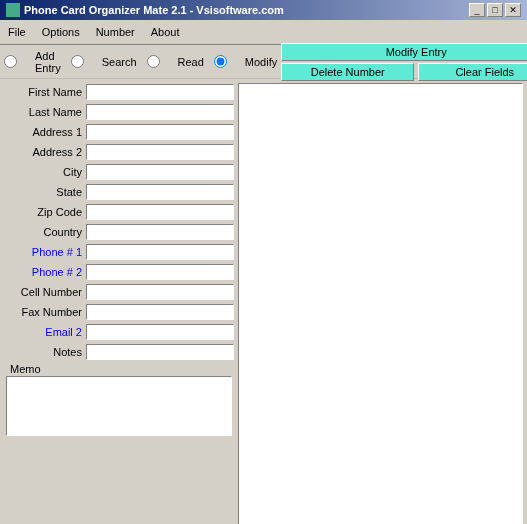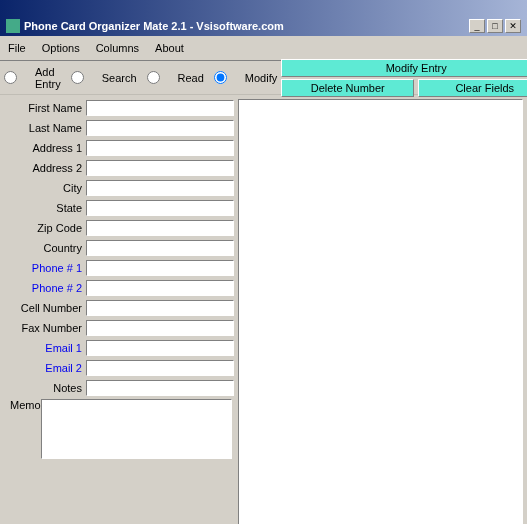--- a/index.html
+++ b/index.html
@@ -11,21 +11,21 @@
       height: 524px;
       overflow: hidden;
     }
     .title-bar {
       background: linear-gradient(to right, #0a246a, #a6b5d7);
       color: white;
       padding: 3px 6px;
       display: flex;
       align-items: flex-end;
       justify-content: space-between;
-      height: 36px;
+      height: 20px;
     }
     .title-bar-left {
       display: flex;
       align-items: center;
       gap: 4px;
     }
     .title-icon {
       width: 14px;
       height: 14px;
       background: #4a8;
@@ -163,21 +163,21 @@
       <div class="title-btn">_</div>
       <div class="title-btn">□</div>
       <div class="title-btn">✕</div>
     </div>
   </div>
 </div>
 
 <div class="menu-bar">
   <span class="menu-item">File</span>
   <span class="menu-item">Options</span>
-  <span class="menu-item">Columns</span>
+  <span class="menu-item">Number</span>
   <span class="menu-item">About</span>
 </div>
 
 <div style="display:flex; height:34px; background:#d4d0c8; border-bottom:1px solid #c0bdb5; align-items:center; padding:0 4px;">
   <div class="radio-group">
     <label class="radio-label">
       <input type="radio" name="mode" style="">
       <span>Add Entry</span>
     </label>
     <label class="radio-label">
@@ -247,31 +247,27 @@
         </div>
         <div class="form-row">
           <span class="form-label">Cell Number</span>
           <input type="text" class="form-input" style="">
         </div>
         <div class="form-row">
           <span class="form-label">Fax Number</span>
           <input type="text" class="form-input" style="">
         </div>
         <div class="form-row">
-          <span class="form-label blue">Email 1</span>
-          <input type="text" class="form-input" style="">
-        </div>
-        <div class="form-row">
           <span class="form-label blue">Email 2</span>
           <input type="text" class="form-input" style="">
         </div>
         <div class="form-row">
           <span class="form-label">Notes</span>
           <input type="text" class="form-input" style="">
         </div>
       </div>
-    <div class="form-row memo-section" style="flex-direction:row; align-items:flex-start; height:auto; margin-top:2px;">
+    <div class="form-row memo-section" style="flex-direction:column; align-items:flex-start; height:auto; margin-top:2px;">
       <span class="memo-label">Memo</span>
       <textarea class="memo-area" style=""></textarea>
     </div>
   </div>
   <div class="right-panel"></div>
 </div>
 
 </body></html>

